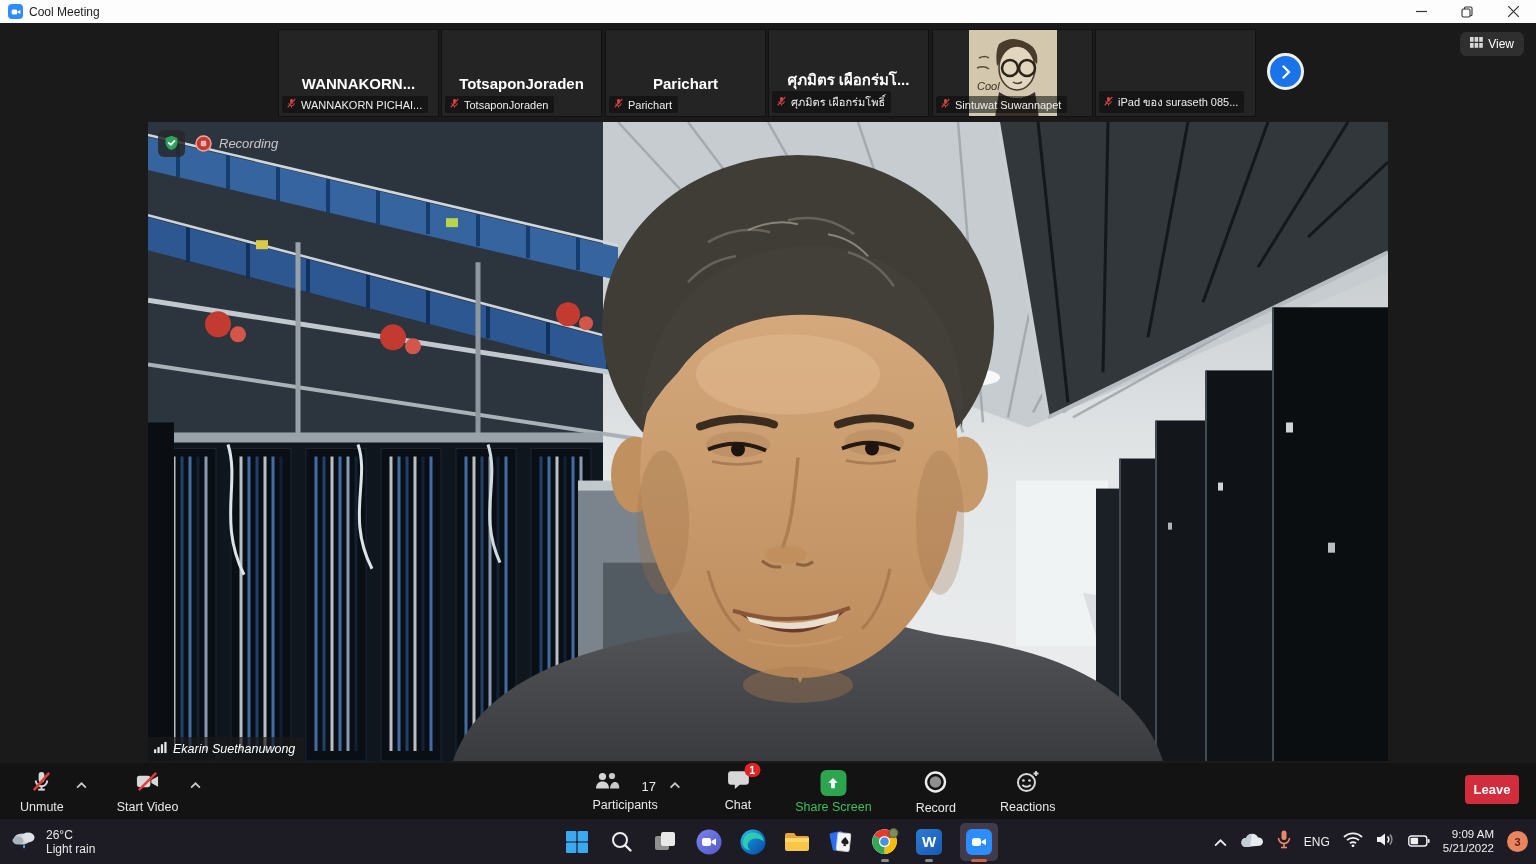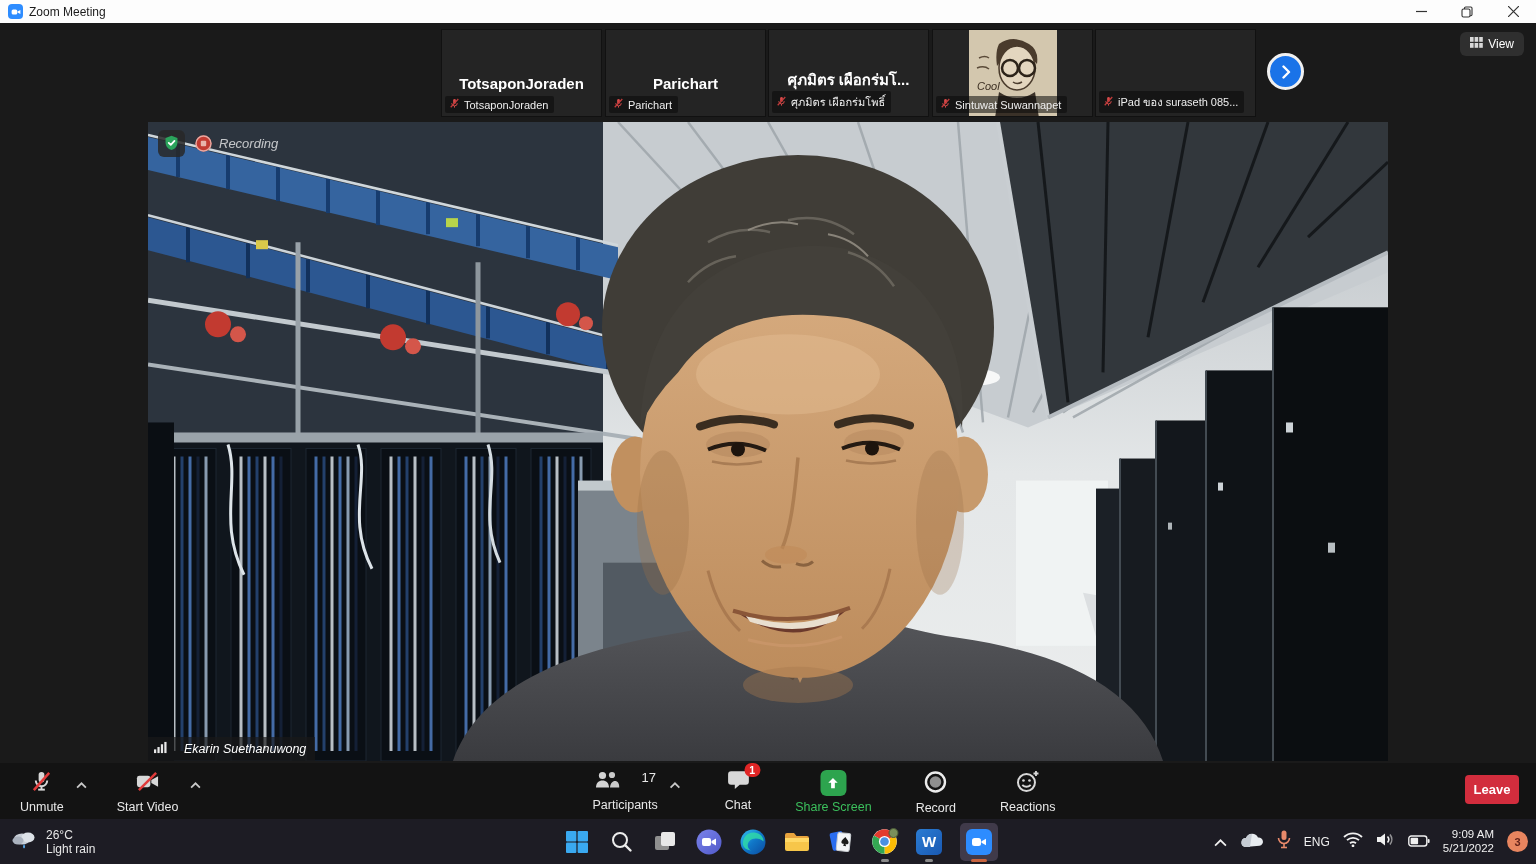--- a/index.html
+++ b/index.html
@@ -25,30 +25,30 @@
   .avatarbox { position:absolute; left:36px; top:0; width:88px; height:88px; background:#cfc3ab; }
   .next-btn { position:absolute; top:30px; left:1267px; width:37px; height:37px; border-radius:50%; background:#1a73e8; border:3px solid #f0f0f0; color:#fff; display:flex; align-items:center; justify-content:center; }
 
   
   .video { position:absolute; left:148px; top:99px; width:1240px; height:639px; background:#888; overflow:hidden;font-style:italic; }
   .video svg.scene { position:absolute; inset:0; width:100%; height:100%; }
   .rec-wrap { position:absolute; top:8px; left:10px; display:flex; align-items:center; gap:10px; }
   .shield-badge { width:27px; height:27px; border-radius:6px; background:rgba(40,40,40,0.85); display:flex; align-items:center; justify-content:center; }
   .rec-ind { display:flex; align-items:center; gap:7px; }
   .rec-text { color:rgba(255,255,255,0.72); font-size:13px; }
-  .nametag { position:absolute; left:0; bottom:0; background:rgba(25,25,25,0.68); color:#fff; font-size:12.5px; display:flex; align-items:center; gap:17px; padding:4px 9px 4px 6px; }
+  .nametag { position:absolute; left:0; bottom:0; background:rgba(25,25,25,0.68); color:#fff; font-size:12.5px; display:flex; align-items:center; gap:6px; padding:4px 9px 4px 6px; }
 
   
   .toolbar { position:absolute; top:763px; left:0; width:1536px; height:56px; background:#131313; }
   .tb-left { position:absolute; left:20px; top:0; height:56px; display:flex; gap:30px;justify-content:flex-end; }
   .tb-center { position:absolute; left:calc(50% + 56px); transform:translateX(-50%); top:0; height:56px; display:flex; gap:44px; }
   .tb-item { display:flex; flex-direction:column; align-items:center; justify-content:flex-start; padding-top:7px; gap:4px; color:#e8e8e8; font-size:12.5px; background:none; border:none; font-family:inherit; }
   .tb-combo { display:flex; align-items:flex-start; }
   .tb-chev { margin:14px 0 0 12px; background:none; border:none; }
-  .icon-row { display:flex; align-items:flex-start; gap:22px; height:24px; }
+  .icon-row { display:flex; align-items:flex-end; gap:22px; height:24px; }
   .count { color:#e8e8e8; font-size:13px; }
   .chat-anchor { position:relative; height:24px; display:flex; align-items:center; }
   .chat-badge { position:absolute; top:-7px; right:-11px; background:#e02525; color:#fff; font-size:10.5px; border-radius:9px; padding:1px 5px; font-weight:bold; }
   .share-box { width:26px; height:26px; border-radius:6px; background:#2da44e; display:flex; align-items:center; justify-content:center; }
   .share-label { color:#3bbf5c; }
   .leave-btn { position:absolute; right:17px; top:12px; width:54px; height:29px; background:#d22d3d; border:none; border-radius:4px; color:#fff; font-weight:bold; font-size:13px; font-family:inherit; }
 
   
   .taskbar { position:absolute; top:819px; left:0; width:1536px; height:45px; background:#1d1c24; }
   .weather { position:absolute; left:10px; top:0; height:45px; display:flex; align-items:center; gap:8px; color:#fff; }
@@ -71,21 +71,21 @@
 
 <div class="screen">
 
   <div class="titlebar">
     <span class="appico">
       <svg width="10" height="10" viewBox="0 0 16 16">
           <rect x="1" y="4" width="9" height="8" rx="2.5" fill="#fff"></rect>
           <path d="M10.5 7.2 L15 4.8 V11.2 L10.5 8.8 Z" fill="#fff"></path>
         </svg>
     </span>
-    <span class="title">Zoom Meeting</span>
+    <span class="title">Cool Meeting</span>
     <div class="win-controls">
       <div class="wbtn">
           <svg width="11" height="11" viewBox="0 0 11 11">
             <line x1="0" y1="5.5" x2="11" y2="5.5" stroke="#333" stroke-width="1.2"></line>
           </svg>
         </div>
       <div class="wbtn">
           <svg width="12" height="12" viewBox="0 0 12 12">
             <rect x="1" y="3" width="8" height="8" rx="1.5" fill="none" stroke="#333" stroke-width="1.1"></rect>
             <path d="M3.5 3 V2.2 a1.2 1.2 0 0 1 1.2-1.2 H9.8 A1.2 1.2 0 0 1 11 2.2 V8.5 a1.2 1.2 0 0 1-1.2 1.2 H9" fill="none" stroke="#333" stroke-width="1.1"></path>
@@ -108,20 +108,32 @@
               <rect x="4.6" y="0" width="3.6" height="4.8"></rect>
               <rect x="9.2" y="0" width="3.6" height="4.8"></rect>
               <rect x="0" y="6" width="3.6" height="4.8"></rect>
               <rect x="4.6" y="6" width="3.6" height="4.8"></rect>
               <rect x="9.2" y="6" width="3.6" height="4.8"></rect>
             </g>
           </svg></span>
       <span>View</span>
     </button>
 
+    <div class="tile" style="left:278px">
+      <div class="cname">WANNAKORN...</div>
+      <div class="plabel">
+          <span><svg width="11" height="11" viewBox="0 0 16 16">
+              <rect x="6" y="1.5" width="4" height="7" rx="2" fill="#d64a4a"></rect>
+              <path d="M4 7.5a4 4 0 0 0 8 0" stroke="#d64a4a" stroke-width="1.4" fill="none"></path>
+              <line x1="8" y1="11.5" x2="8" y2="14" stroke="#d64a4a" stroke-width="1.4"></line>
+              <line x1="2.5" y1="13.5" x2="13.5" y2="1.5" stroke="#c23b3b" stroke-width="1.8"></line>
+            </svg></span>
+          <span>WANNAKORN PICHAI...</span>
+        </div>
+    </div>
     <div class="tile" style="left:441px">
       <div class="cname">TotsaponJoraden</div>
       <div class="plabel">
           <span><svg width="11" height="11" viewBox="0 0 16 16">
               <rect x="6" y="1.5" width="4" height="7" rx="2" fill="#d64a4a"></rect>
               <path d="M4 7.5a4 4 0 0 0 8 0" stroke="#d64a4a" stroke-width="1.4" fill="none"></path>
               <line x1="8" y1="11.5" x2="8" y2="14" stroke="#d64a4a" stroke-width="1.4"></line>
               <line x1="2.5" y1="13.5" x2="13.5" y2="1.5" stroke="#c23b3b" stroke-width="1.8"></line>
             </svg></span>
           <span>TotsaponJoraden</span>

